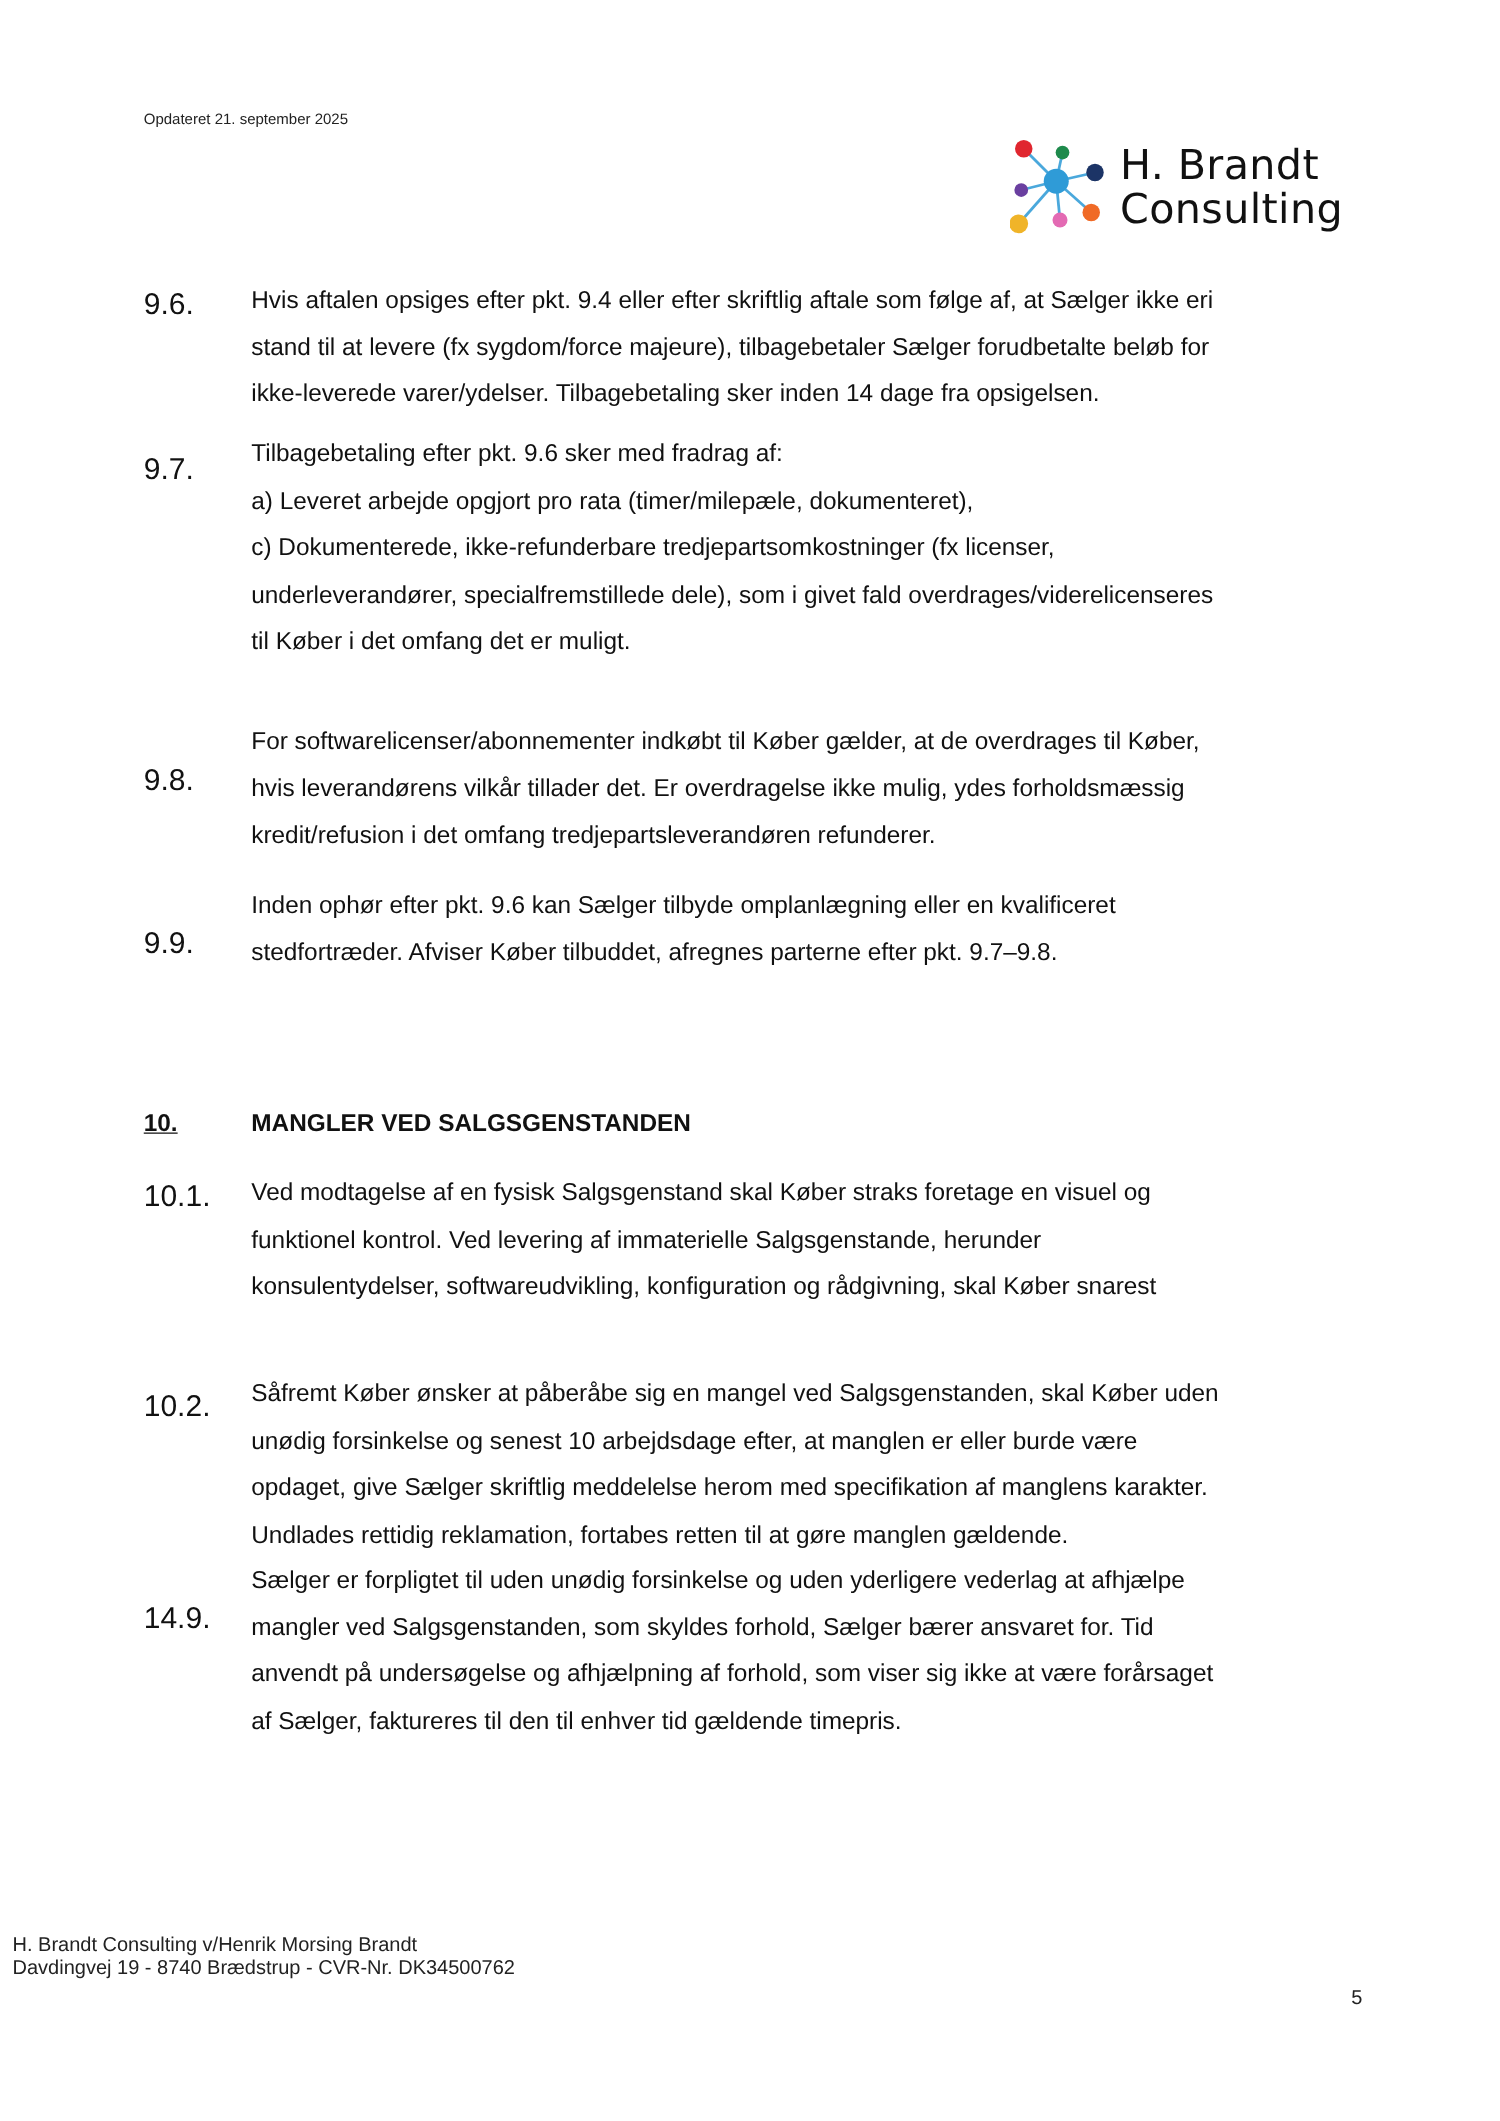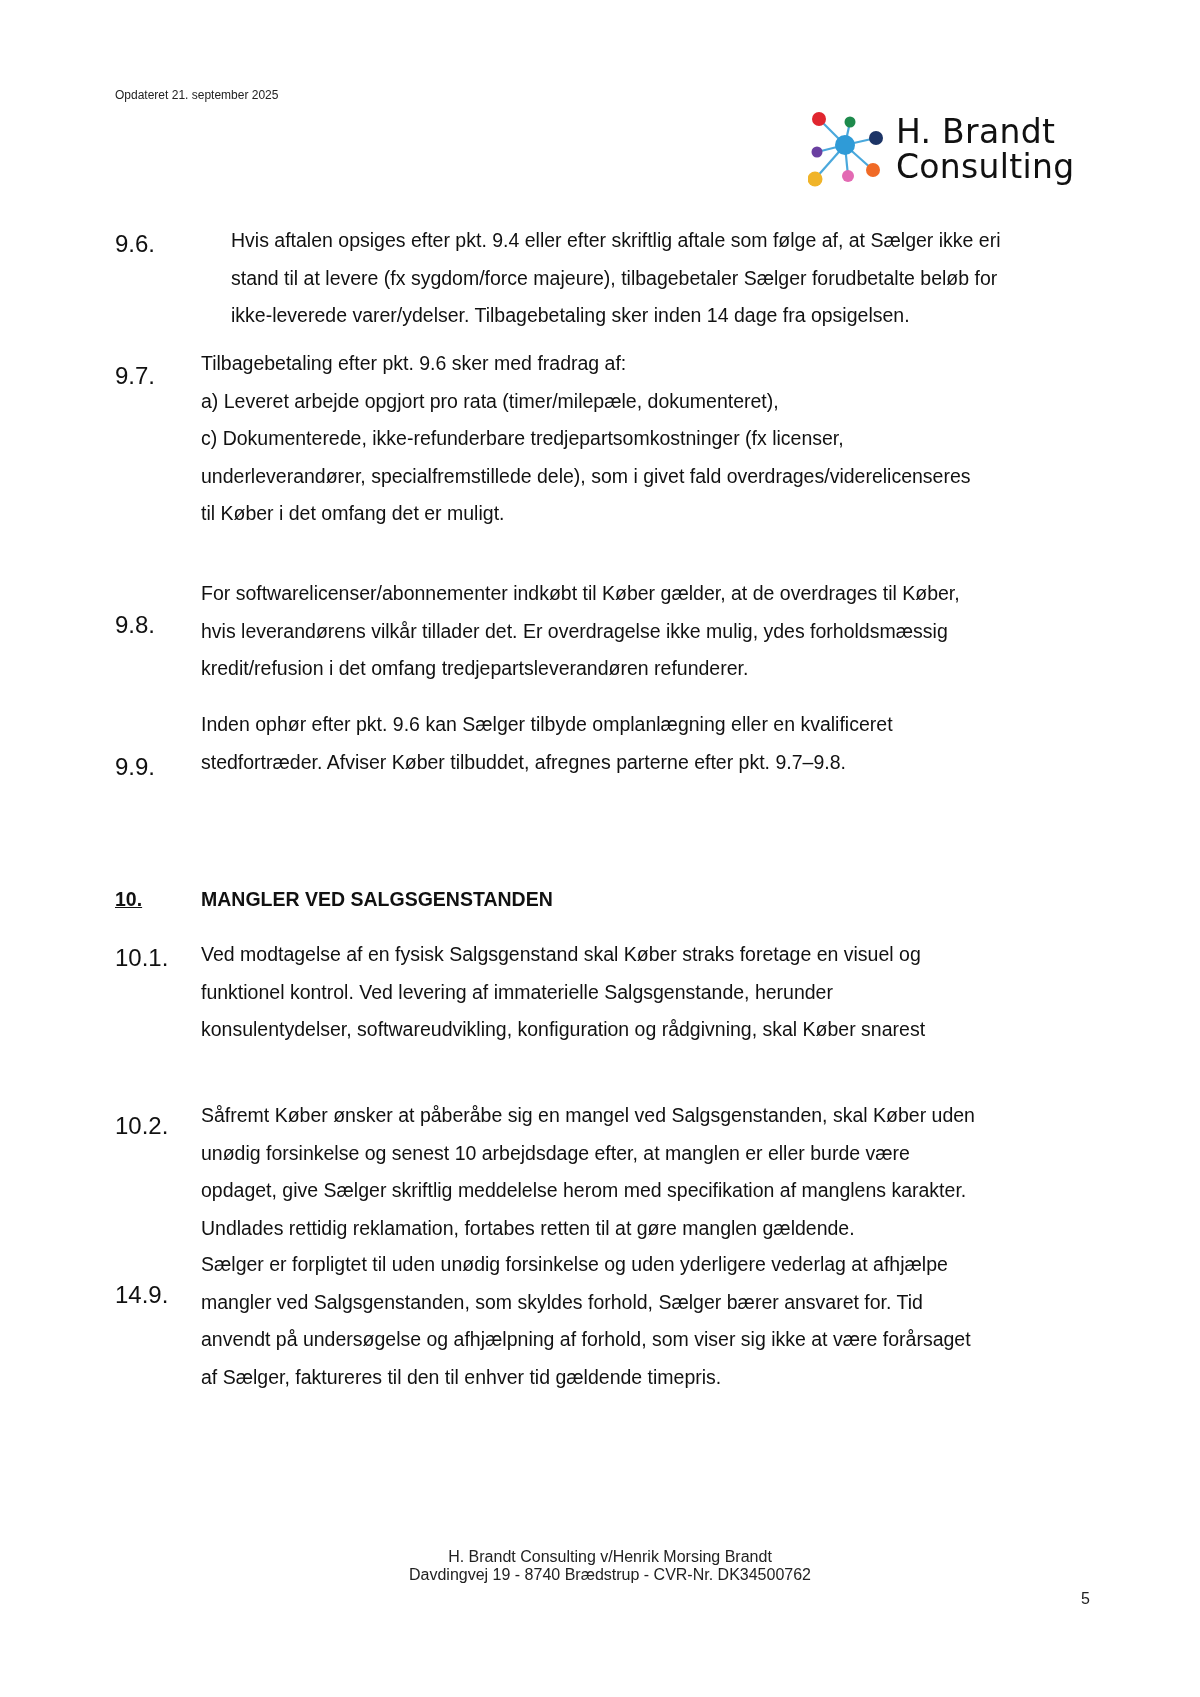--- a/index.html
+++ b/index.html
@@ -21,21 +21,21 @@
     .clause { position: absolute; left: 115px; width: 990px; font-size: 19.5px; }
     .clause .num { position: absolute; left: 0; font-size: 24px; }
     .clause .body { position: absolute; left: 86px; width: 910px; line-height: 37.5px; }
     .clause .body p { margin: 0; white-space: nowrap; }
 
     .heading { position: absolute; left: 115px; top: 888px; font-size: 19.5px; font-weight: bold; }
     .heading .num { position: absolute; left: 0; text-decoration: underline; }
     .heading .title { position: absolute; left: 86px; white-space: nowrap; }
 
     .footer {
-      position: absolute; left: 0; width: 1200px; top: 1548px; text-align: center;
+      position: absolute; left: 0; width: 1200px; top: 1548px; text-align: left;
       font-size: 16px; line-height: 18px; color: #222;
     }
     .footer div { position: relative; left: 10px; }
     .page-num { position: absolute; right: 110px; top: 1590px; font-size: 16px; color: #222; }
   </style>
 </head>
 <body>
 
 <div class="updated">Opdateret 21. september 2025</div>
 
@@ -60,21 +60,21 @@
     <circle cx="37" cy="37" r="10" class="n" fill="#2f9bd7"></circle>
   </svg>
   <div class="logo-text">
     <div>H. Brandt</div>
     <div>Consulting</div>
   </div>
 </div>
 
 <div class="clause" style="top:230px;">
   <div class="num" style="top:0;">9.6.</div>
-  <div class="body" style="top:-8px;margin-left:30px;">
+  <div class="body" style="top:-8px;">
     <p>Hvis aftalen opsiges efter pkt. 9.4 eller efter skriftlig aftale som følge af, at Sælger ikke eri</p>
     <p>stand til at levere (fx sygdom/force majeure), tilbagebetaler Sælger forudbetalte beløb for</p>
     <p>ikke-leverede varer/ydelser. Tilbagebetaling sker inden 14 dage fra opsigelsen.</p>
   </div>
 </div>
 
 <div class="clause" style="top:362px;">
   <div class="num" style="top:0;">9.7.</div>
   <div class="body" style="top:-17px;">
     <p>Tilbagebetaling efter pkt. 9.6 sker med fradrag af:</p>
@@ -88,21 +88,21 @@
 <div class="clause" style="top:611px;">
   <div class="num" style="top:0;">9.8.</div>
   <div class="body" style="top:-36px;">
     <p>For softwarelicenser/abonnementer indkøbt til Køber gælder, at de overdrages til Køber,</p>
     <p>hvis leverandørens vilkår tillader det. Er overdragelse ikke mulig, ydes forholdsmæssig</p>
     <p>kredit/refusion i det omfang tredjepartsleverandøren refunderer.</p>
   </div>
 </div>
 
 <div class="clause" style="top:741px;">
-  <div class="num" style="top:12px;text-align:right;">9.9.</div>
+  <div class="num" style="top:0;text-align:right;">9.9.</div>
   <div class="body" style="top:-35px;">
     <p>Inden ophør efter pkt. 9.6 kan Sælger tilbyde omplanlægning eller en kvalificeret</p>
     <p>stedfortræder. Afviser Køber tilbuddet, afregnes parterne efter pkt. 9.7–9.8.</p>
   </div>
 </div>
 
 <div class="heading">
   <span class="num">10.</span>
   <span class="title">MANGLER VED SALGSGENSTANDEN</span>
 </div>

